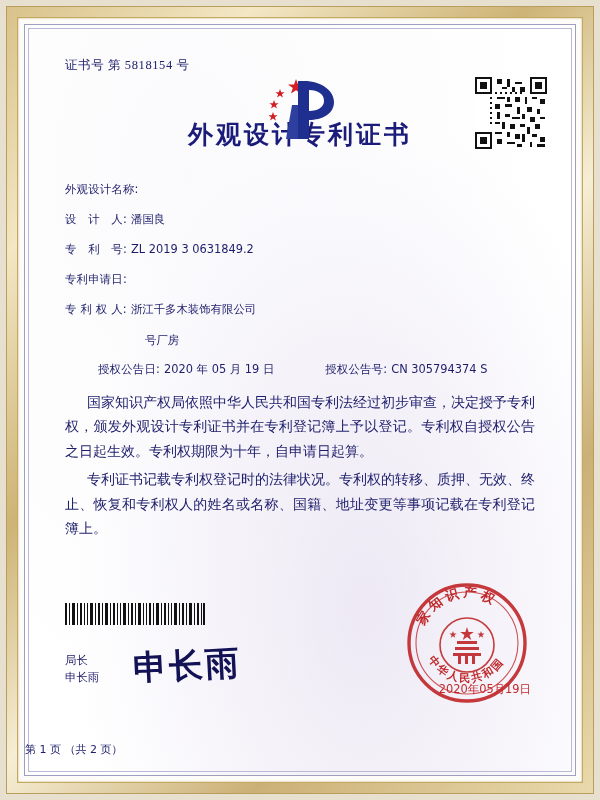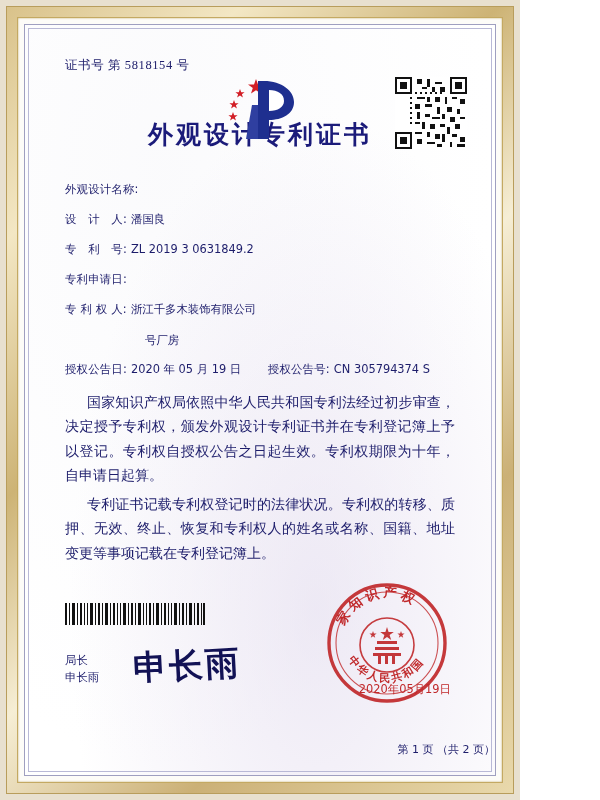--- a/index.html
+++ b/index.html
@@ -7,21 +7,21 @@
     padding: 0;
     background: #ffffff;
   }
   body {
     width: 600px;
     height: 800px;
     font-family: "Liberation Serif", serif;
   }
   .page {
     position: relative;
-    width: 520px;
+    width: 600px;
     height: 800px;
     box-sizing: border-box;
     background: #e8e0cf;
     overflow: hidden;
   }
   
   .frame-outer {
     position: absolute;
     left: 6px; top: 6px; right: 6px; bottom: 6px;
     box-sizing: border-box;
@@ -113,21 +113,22 @@
     font-size: 11.4px;
     letter-spacing: 0.2px;
   }
   .row .val {
     flex: 1 1 auto;
     font-family: "DejaVu Sans", sans-serif;
     font-size: 11.4px;
     margin-left: 4px;
   }
   .row.two {
-    justify-content: flex-start;
+    justify-content: flex-end;
+    margin-left: 33px;
   }
   .row .half-left { display:flex; flex: 0 0 52%; }
   .row .half-right { display:flex; flex: 0 0 48%; }
   .wrap-second {
     margin-left: 80px;
     font-family: "DejaVu Sans", sans-serif;
     font-size: 11.4px;
     margin-top: 2px;
   }
   .para {
@@ -181,21 +182,21 @@
     right: 44px;
     bottom: 78px;
     font-family: "DejaVu Sans", sans-serif;
     font-size: 11.4px;
     color: #c0282a;
   }
   .page-foot {
     position: absolute;
     left: 0; right: 0;
     bottom: 18px;
-    text-align: right;
+    text-align: left;
     font-size: 11px;
     font-family: "DejaVu Sans", sans-serif;
     color: #1d1d6b;
   }
 </style>
 </head>
 <body>
 
 <div class="page">
   <div class="frame-outer"></div>

